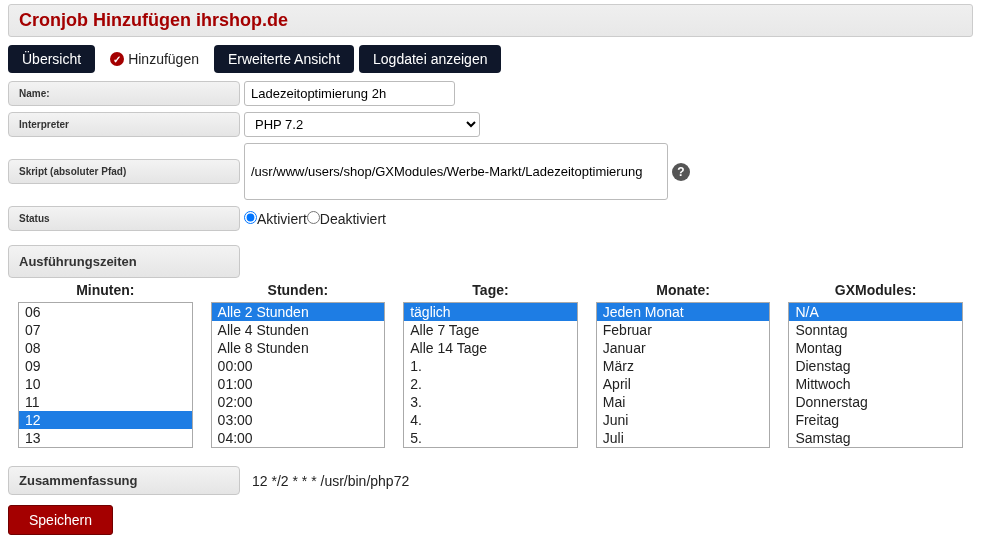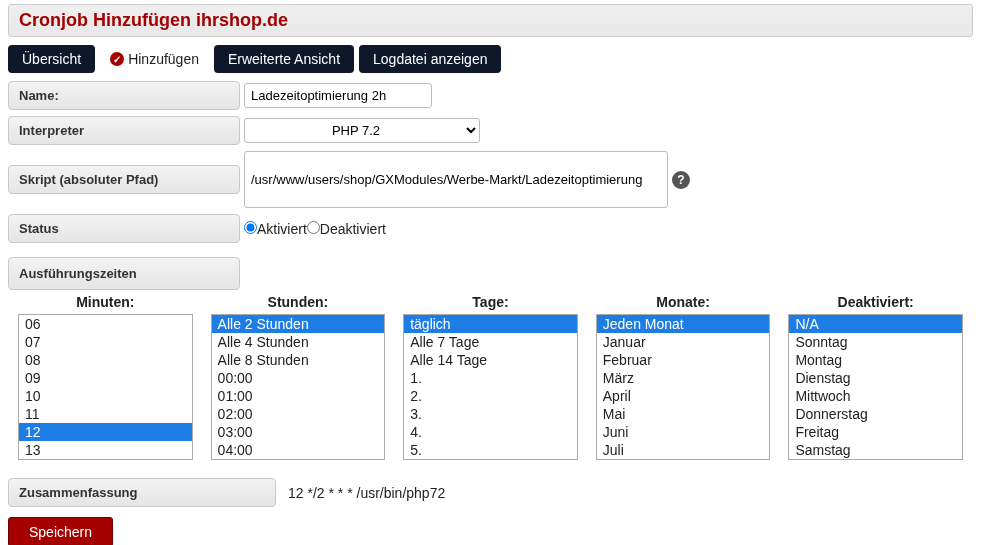--- a/index.html
+++ b/index.html
@@ -4,36 +4,36 @@
 <style>
   * { box-sizing: border-box; margin: 0; padding: 0; }
   body { font-family: Arial, Helvetica, sans-serif; font-size: 13px; background: #fff; color: #222; }
   .bar { background: linear-gradient(#efefef,#e8e8e8); border: 1px solid #ccc; border-radius: 3px; padding: 5px 10px; margin: 4px 8px; }
   .page-title { font-size: 18px; font-weight: bold; color: #a40000; }
   .tabbar { display: flex; gap: 5px; align-items: center; margin: 8px; }
   .tab { background: #0f172a; color: #fff; border: none; border-radius: 4px; padding: 6px 14px; font-size: 14px; cursor: pointer; }
   .tab-current { display: inline-flex; align-items: center; gap: 4px; padding: 6px 10px; font-size: 14px; }
   .tab-current-icon { display:inline-flex; width:14px; height:14px; border-radius:50%; background:#a40000; color:#fff; align-items:center; justify-content:center; font-size:10px; font-weight:bold; }
   .form-row { display: flex; align-items: center; margin: 6px 8px; gap: 4px; }
-  .label-cell { width: 232px; background: linear-gradient(#f3f3f3,#e5e5e5); border: 1px solid #c8c8c8; border-radius: 4px; padding: 6px 10px; font-weight: bold; font-size: 13px; color: #333; }
+  .label-cell { width: 232px; background: linear-gradient(#f3f3f3,#e5e5e5); border: 1px solid #c8c8c8; border-radius: 4px; padding: 6px 10px; font-weight: bold; font-size: 10px; color: #333; }
   .val-cell { flex: 1; display: flex; align-items: center; gap: 4px; }
-  input[type=text].short { width: 188px; padding: 4px 6px; border: 1px solid #bbb; border-radius: 3px; font-size: 13px; }
+  input[type=text].short { width: 211px; padding: 4px 6px; border: 1px solid #bbb; border-radius: 3px; font-size: 13px; }
   input[type=text].long { width: 424px; padding: 20px 6px; border: 1px solid #bbb; border-radius: 3px; font-size: 13px; }
-  select.drop { width: 236px; padding: 3px 6px; border: 1px solid #bbb; border-radius: 3px; font-size: 13px; background:#fff;text-align:center; }
+  select.drop { width: 236px; padding: 3px 6px; border: 1px solid #bbb; border-radius: 3px; font-size: 13px; background:#fff; }
   .help { width:18px; height:18px; border-radius:50%; background:#555; color:#fff; display:inline-flex; align-items:center; justify-content:center; font-size:12px; font-weight:bold; cursor:help; }
   .radio-group { display:flex; align-items:center; gap:0; font-size:14px; }
   .section-head { width: 232px; margin: 14px 8px 4px; background: linear-gradient(#f3f3f3,#e5e5e5); border: 1px solid #c8c8c8; border-radius: 4px; padding: 8px 10px; font-weight: bold; font-size: 13px; color: #333; }
   .times-row { display:flex; gap:18px; margin: 4px 18px; }
   .time-col { flex:1; }
   .time-col h4 { text-align:center; font-weight:bold; font-size:14px; margin-bottom:4px; }
   .listbox { width:100%; height:146px; border:1px solid #aaa; overflow-y:scroll; background:#fff; font-size:14px; }
   .listbox .opt { padding:1px 6px; cursor:pointer; white-space:nowrap; }
   .listbox .opt.sel { background:#1e7de4; color:#ffffff; }
   .summary-row { display:flex; align-items:center; margin: 18px 8px 10px; gap:12px; }
-  .summary-label { width: 268px; background: linear-gradient(#f3f3f3,#e5e5e5); border: 1px solid #c8c8c8; border-radius: 4px; padding: 6px 10px; font-weight: bold; font-size: 13px; color: #333; }
+  .summary-label { width: 232px; background: linear-gradient(#f3f3f3,#e5e5e5); border: 1px solid #c8c8c8; border-radius: 4px; padding: 6px 10px; font-weight: bold; font-size: 13px; color: #333; }
   .summary-text { font-size: 14px; }
   .footer { display:flex; gap:6px; margin: 8px; }
   .btn-cancel { background: linear-gradient(#8a8a8a,#6f6f6f); color:#fff; border:1px solid #666; border-radius:3px; padding:6px 20px; font-size:14px; cursor:pointer; }
   .btn-save { background: #a40000; color:#fff; border:1px solid #700000; border-radius:3px; padding:6px 20px; font-size:14px; cursor:pointer; }
 </style>
 </head>
 <body>
 
 <div class="bar">
   <div class="page-title">Cronjob Hinzufügen ihrshop.de</div>
@@ -120,31 +120,31 @@
         <div class="opt">2.</div>
         <div class="opt">3.</div>
         <div class="opt">4.</div>
         <div class="opt">5.</div>
       </div>
   </div>
   <div class="time-col">
     <h4>Monate:</h4>
     <div class="listbox">
         <div class="opt sel">Jeden Monat</div>
+        <div class="opt">Februar</div>
         <div class="opt">Januar</div>
-        <div class="opt">Februar</div>
         <div class="opt">März</div>
         <div class="opt">April</div>
         <div class="opt">Mai</div>
         <div class="opt">Juni</div>
         <div class="opt">Juli</div>
       </div>
   </div>
   <div class="time-col">
-    <h4>Deaktiviert:</h4>
+    <h4>GXModules:</h4>
     <div class="listbox">
         <div class="opt sel">N/A</div>
         <div class="opt">Sonntag</div>
         <div class="opt">Montag</div>
         <div class="opt">Dienstag</div>
         <div class="opt">Mittwoch</div>
         <div class="opt">Donnerstag</div>
         <div class="opt">Freitag</div>
         <div class="opt">Samstag</div>
       </div>

